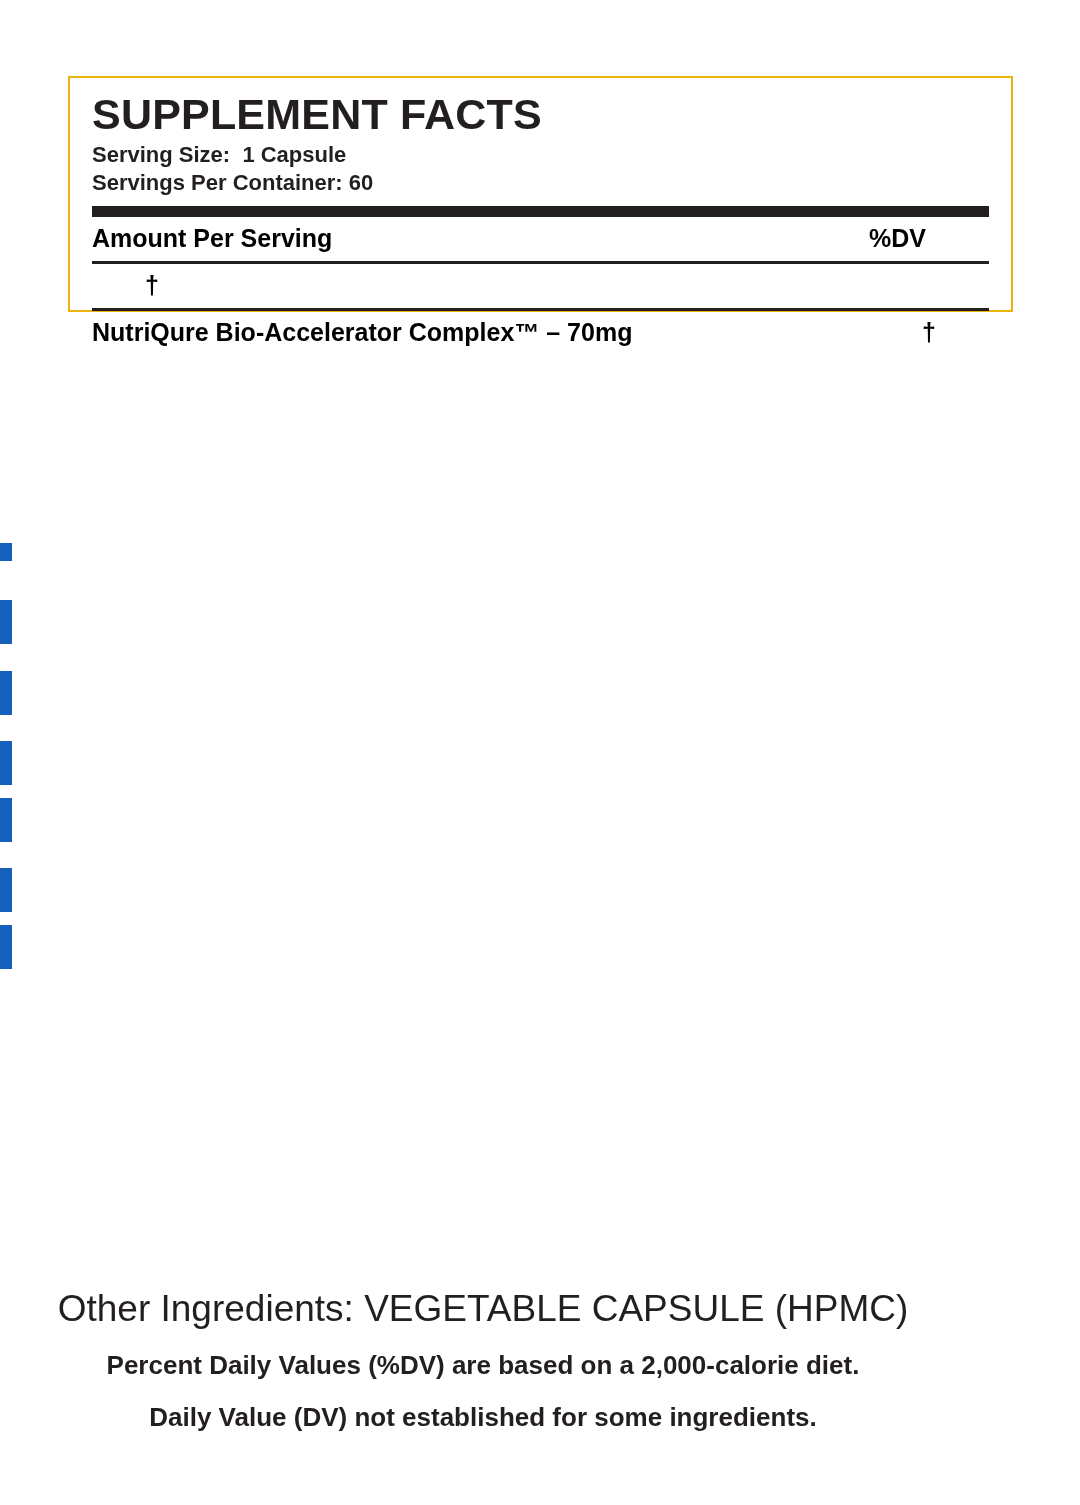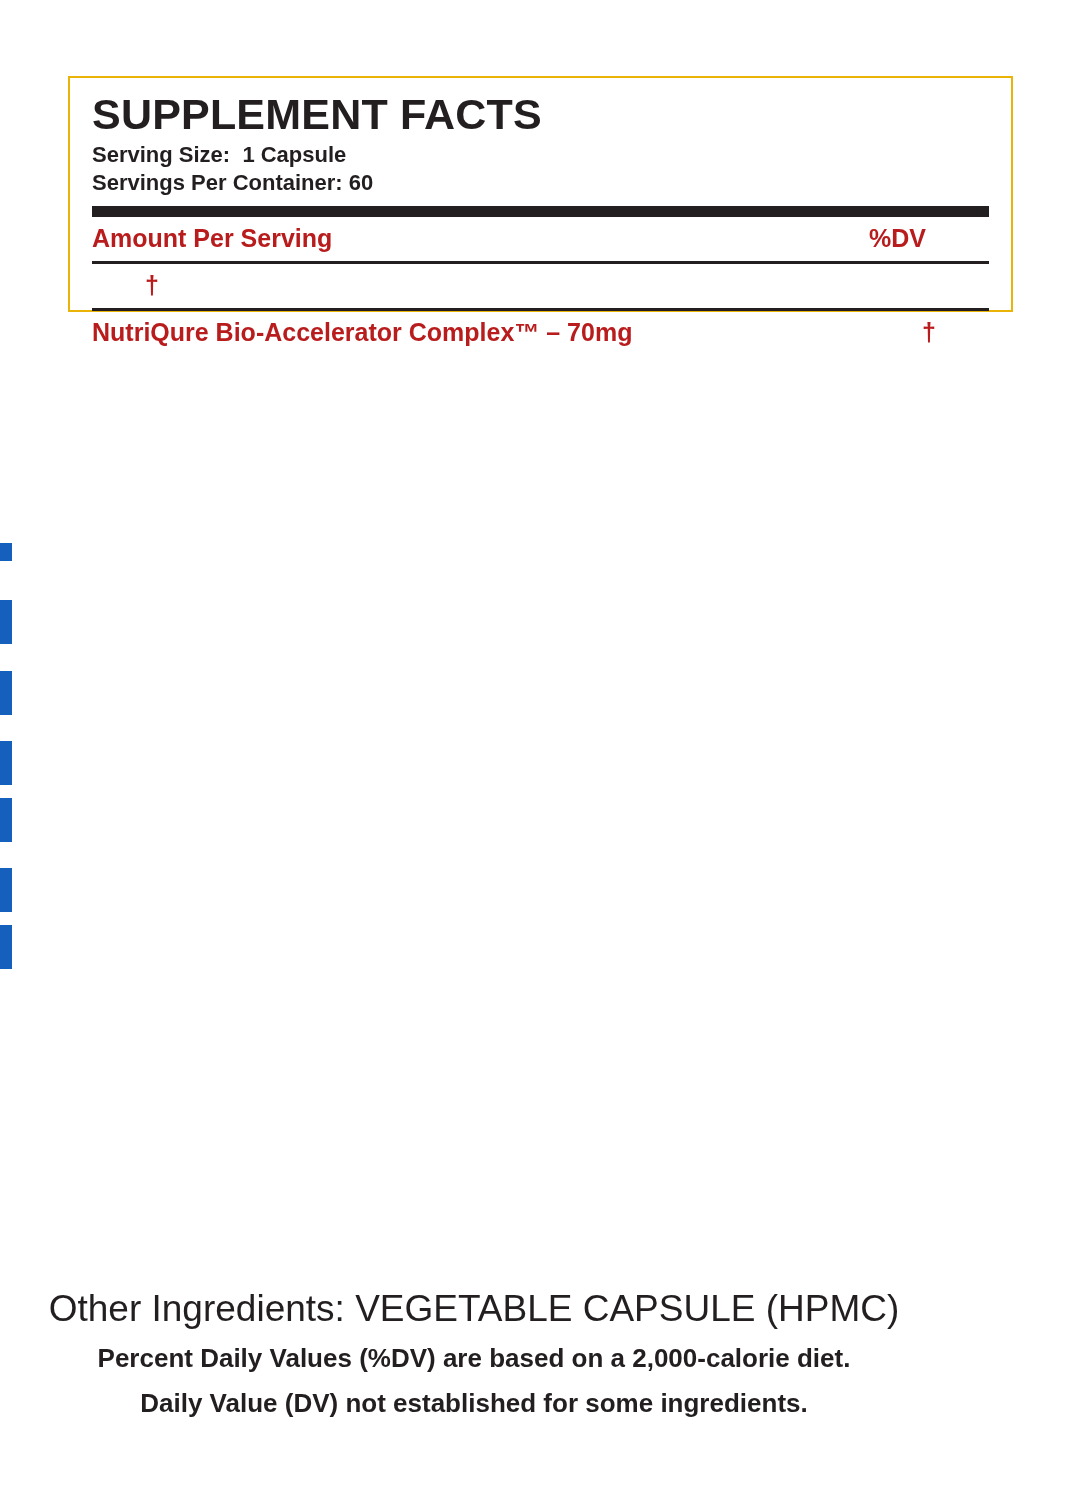--- a/index.html
+++ b/index.html
@@ -54,21 +54,21 @@
     height: 3px;
     background: #231f20;
     margin: 0;
   }
   .row {
     display: flex;
     align-items: baseline;
     justify-content: space-between;
     font-size: 25px;
     font-weight: bold;
-    color: #b91c1c;
+    color: #000000;
     padding: 7px 0 8px 0;
   }
   .row .label { flex: 1 1 auto; }
   .row .value {
     flex: 0 0 auto;
     width: 120px;
     text-align: center;
     font-size: 25px;
   }
   .row.header .value { text-align: left; }
@@ -85,38 +85,38 @@
   .blue-marks span {
     position: absolute;
     left: 0;
     width: 12px;
     background: #1560bd;
   }
 
   
   .bottom {
     position: absolute;
-    left: 8px;
+    left: 17px;
     top: 1288px;
     width: 932px;
     text-align: center;
   }
   .other-ing {
     font-size: 37px;
     line-height: 1.15;
     color: #231f20;
     margin: 0 0 10px 0;
     font-weight: normal;
   }
   .dv-note {
     font-size: 26px;
     font-weight: bold;
     line-height: 1.35;
     color: #231f20;
-    margin: 10px;
+    margin: 17px;
   }
 </style>
 </head>
 <body>
 
 <div class="panel">
   <div class="panel-inner">
     <div class="facts-title">SUPPLEMENT FACTS</div>
     <div class="serving-line">Serving Size:  1 Capsule</div>
     <div class="serving-line">Servings Per Container: 60</div>

